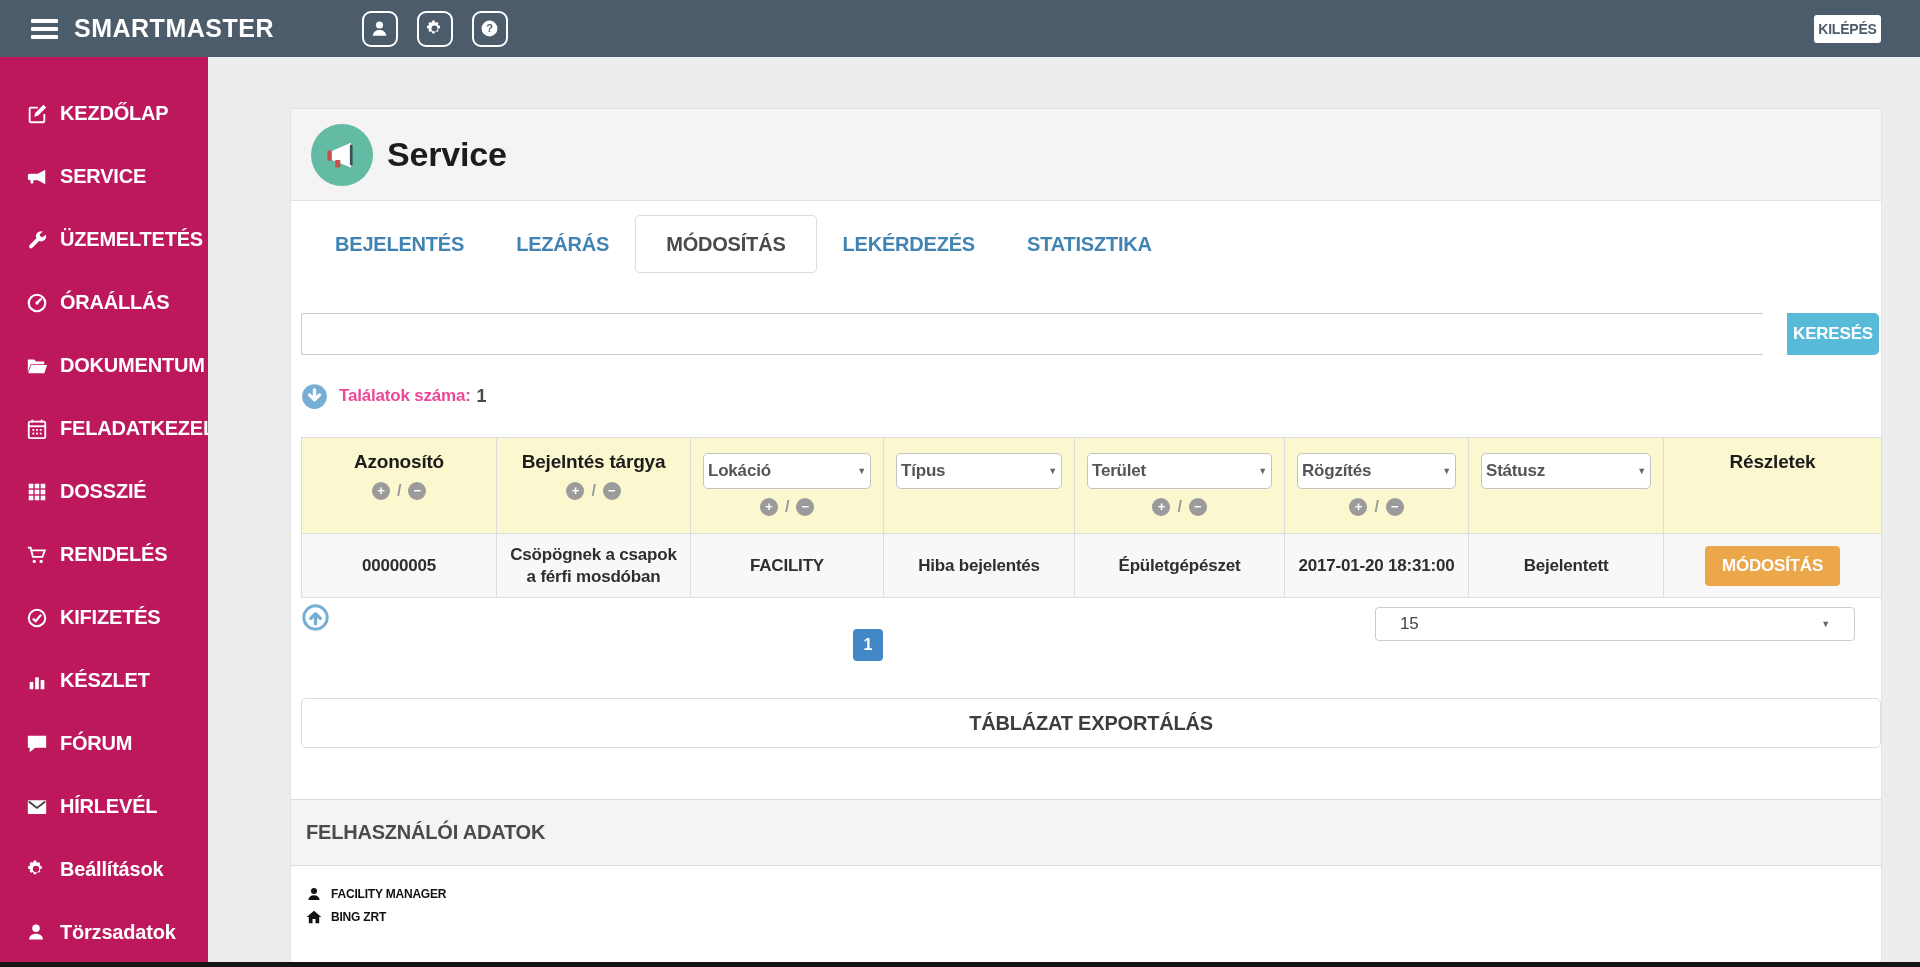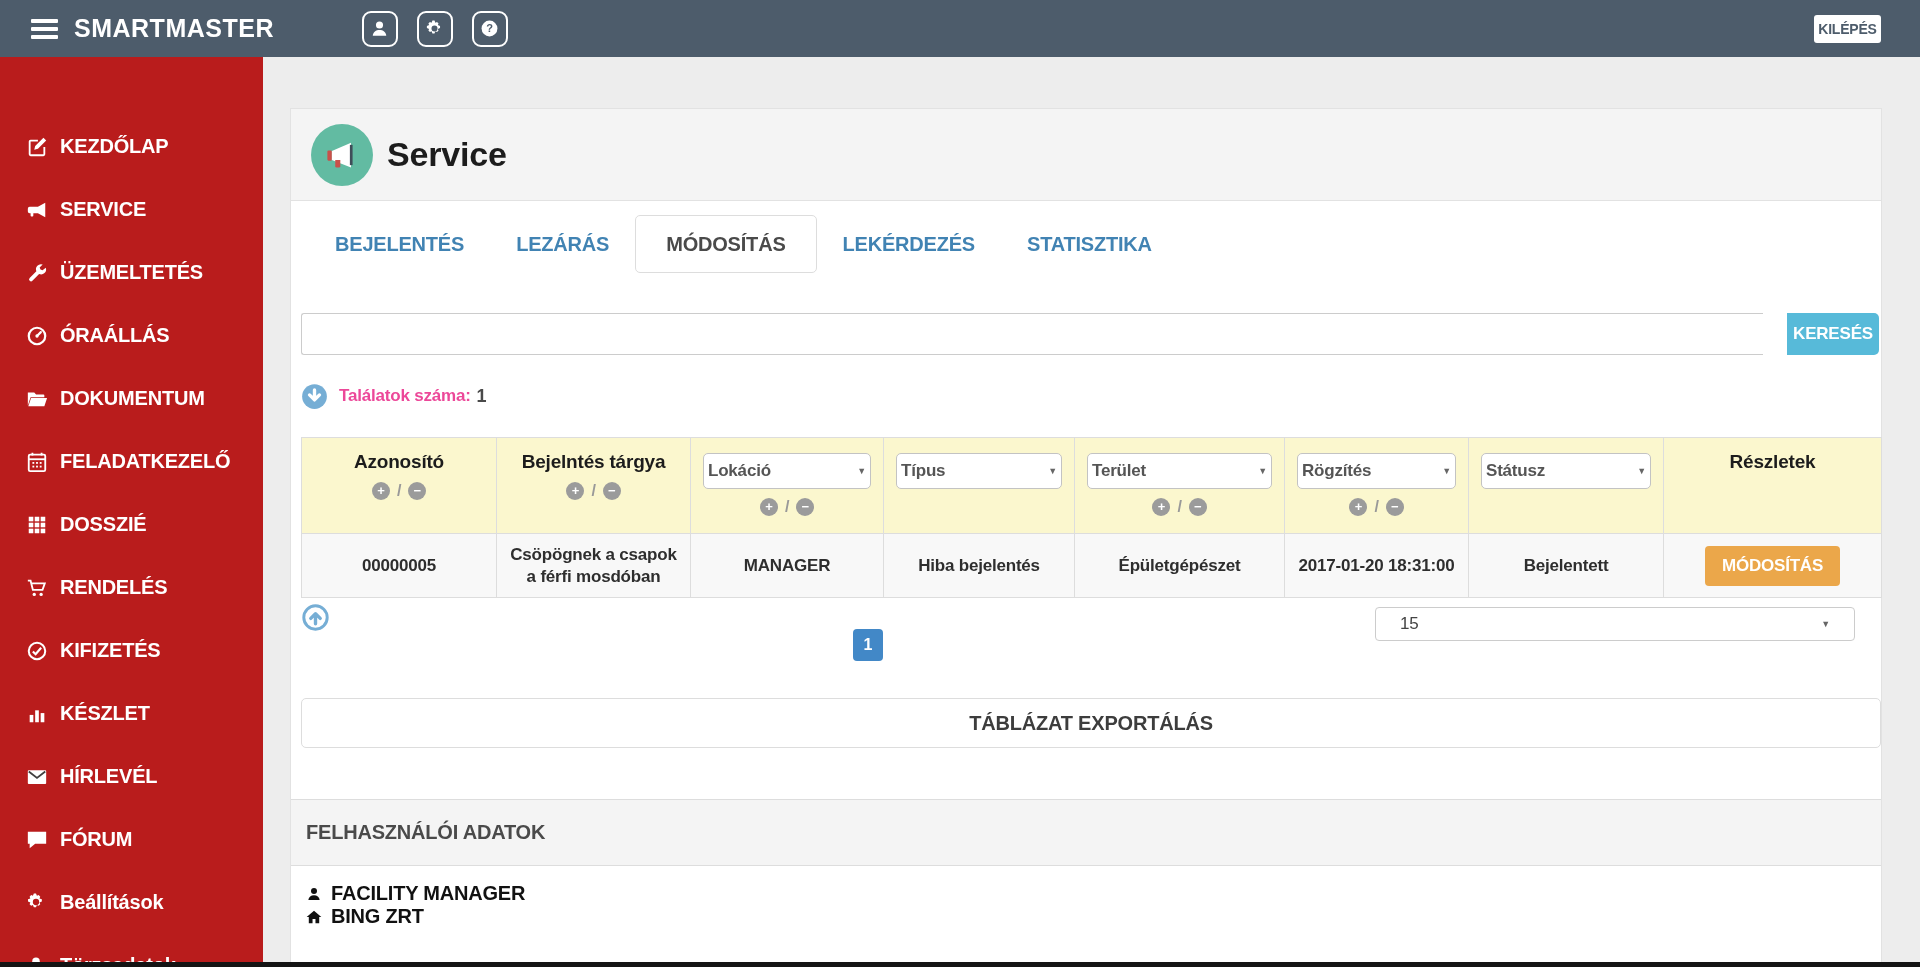--- a/index.html
+++ b/index.html
@@ -19,22 +19,22 @@
   .hamburger span { display:block; height:4px; background:#fff; border-radius:1px; }
   .brand { color:#fff; font-size:25px; font-weight:bold; letter-spacing:0.5px; margin-left:16px; }
   .tb-icons { display:flex; gap:19px; margin-left:88px; }
   .tb-btn { width:36px; height:36px; border:2px solid #fff; border-radius:9px;
     display:flex; align-items:center; justify-content:center; color:#fff; cursor:pointer; }
   .logout-btn { position:absolute; right:39px; top:15px; width:67px; height:28px;
     background:#fff; border:none; border-radius:3px; color:#4d5c6b;
     font-family:inherit; font-weight:bold; font-size:14px; letter-spacing:-0.2px; cursor:pointer; }
 
   
-  .sidebar { position:absolute; top:57px; left:0; bottom:0; width:263px;
-    background:#b91c1c; padding-top:58px; z-index:10; overflow:hidden; }
+  .sidebar { position:absolute; top:57px; left:0; bottom:0; width:208px;
+    background:#be185d; padding-top:25px; z-index:10; overflow:hidden; }
   .side-item { height:63px; display:flex; align-items:center; gap:12px;
     padding-left:26px; color:#fff; cursor:pointer; }
   .side-item .ico { width:22px; height:22px; flex:0 0 22px; color:#fff; }
   .side-item .lbl { font-size:20px; font-weight:bold; white-space:nowrap; }
 
   
   .main { position:absolute; left:263px; top:57px; right:0; bottom:0; background:#ededed; overflow:hidden; }
   .card { position:absolute; left:27px; top:51px; width:1592px; bottom:-10px;
     background:#fff; border:1px solid #e2e2e2; border-bottom:none; }
 
@@ -103,21 +103,21 @@
     background:#fff; border:1px solid #ddd; border-radius:5px; font-family:inherit;
     font-weight:bold; font-size:20px; color:#3d3d3d; letter-spacing:-0.2px; cursor:pointer; }
 
   
   .user-panel { margin-top:51px; border-top:1px solid #ddd; }
   .up-head { height:66px; background:#f4f4f4; border-bottom:1px solid #ddd;
     display:flex; align-items:center; padding-left:15px; }
   .up-title { font-size:20px; font-weight:bold; color:#4a4a4a; }
   .up-body { background:#fff; padding:16px 0 0 15px; }
   .up-line { display:flex; align-items:center; gap:9px; height:23px; color:#111; }
-  .up-line .lbl { font-size:20px; font-weight:bold; }
+  .up-line .lbl { font-size:12px; font-weight:bold; }
   .up-line .ico { width:16px; height:16px; color:#111; }
 
   .bottom-strip { position:absolute; left:0; right:0; bottom:0; height:5px; background:#141414; z-index:50; }
 </style>
 </head>
 <body>
 
 <div class="topbar">
   <div class="hamburger">
       <span></span>
@@ -256,34 +256,34 @@
         <svg width="22" height="22" viewBox="0 0 24 24" fill="currentColor">
           <rect x="4" y="13" width="4" height="8"></rect>
           <rect x="10" y="8" width="4" height="13"></rect>
           <rect x="16" y="11" width="4" height="10"></rect>
         </svg>
       </span>
     <span class="lbl">KÉSZLET</span>
   </div>
   <div class="side-item">
     <span class="ico">
+        <svg width="22" height="22" viewBox="0 0 24 24" fill="currentColor">
+          <path d="M2 3h20v13H10l-6 5v-5H2z"></path>
+        </svg>
+      </span>
+    <span class="lbl">FÓRUM</span>
+  </div>
+  <div class="side-item">
+    <span class="ico">
         <svg width="22" height="22" viewBox="0 0 24 24">
           <rect x="2" y="4.5" width="20" height="15" rx="1" fill="currentColor"></rect>
           <path d="M3 6l9 7 9-7" fill="none" stroke="#413f3f" stroke-width="2"></path>
         </svg>
       </span>
     <span class="lbl">HÍRLEVÉL</span>
-  </div>
-  <div class="side-item">
-    <span class="ico">
-        <svg width="22" height="22" viewBox="0 0 24 24" fill="currentColor">
-          <path d="M2 3h20v13H10l-6 5v-5H2z"></path>
-        </svg>
-      </span>
-    <span class="lbl">FÓRUM</span>
   </div>
   <div class="side-item">
     <span class="ico">
         <svg width="20" height="20" viewBox="0 0 24 24" fill="currentColor">
           <path fill-rule="evenodd" d="M12 1.8l1.1 2.8 2.1-.9 1.9 1.9-.9 2.1 2.8 1.1v2.6l-2.8 1.1.9 2.1-1.9 1.9-2.1-.9-1.1 2.8h-2.6l-1.1-2.8-2.1.9-1.9-1.9.9-2.1-2.8-1.1v-2.6l2.8-1.1-.9-2.1 1.9-1.9 2.1.9 1.1-2.8zM12 8.2a3.8 3.8 0 100 7.6 3.8 3.8 0 000-7.6z"></path>
         </svg>
       </span>
     <span class="lbl">Beállítások</span>
   </div>
   <div class="side-item">
@@ -414,21 +414,21 @@
           </th>
           <th>
             <div class="th-label">Részletek</div>
           </th>
         </tr>
       </thead>
       <tbody>
         <tr>
           <td>00000005</td>
           <td>Csöpögnek a csapok a férfi mosdóban</td>
-          <td>MANAGER</td>
+          <td>FACILITY</td>
           <td>Hiba bejelentés</td>
           <td>Épületgépészet</td>
           <td>2017-01-20 18:31:00</td>
           <td>Bejelentett</td>
           <td>
             <button class="row-action-btn">MÓDOSÍTÁS</button>
           </td>
         </tr>
       </tbody>
     </table>

